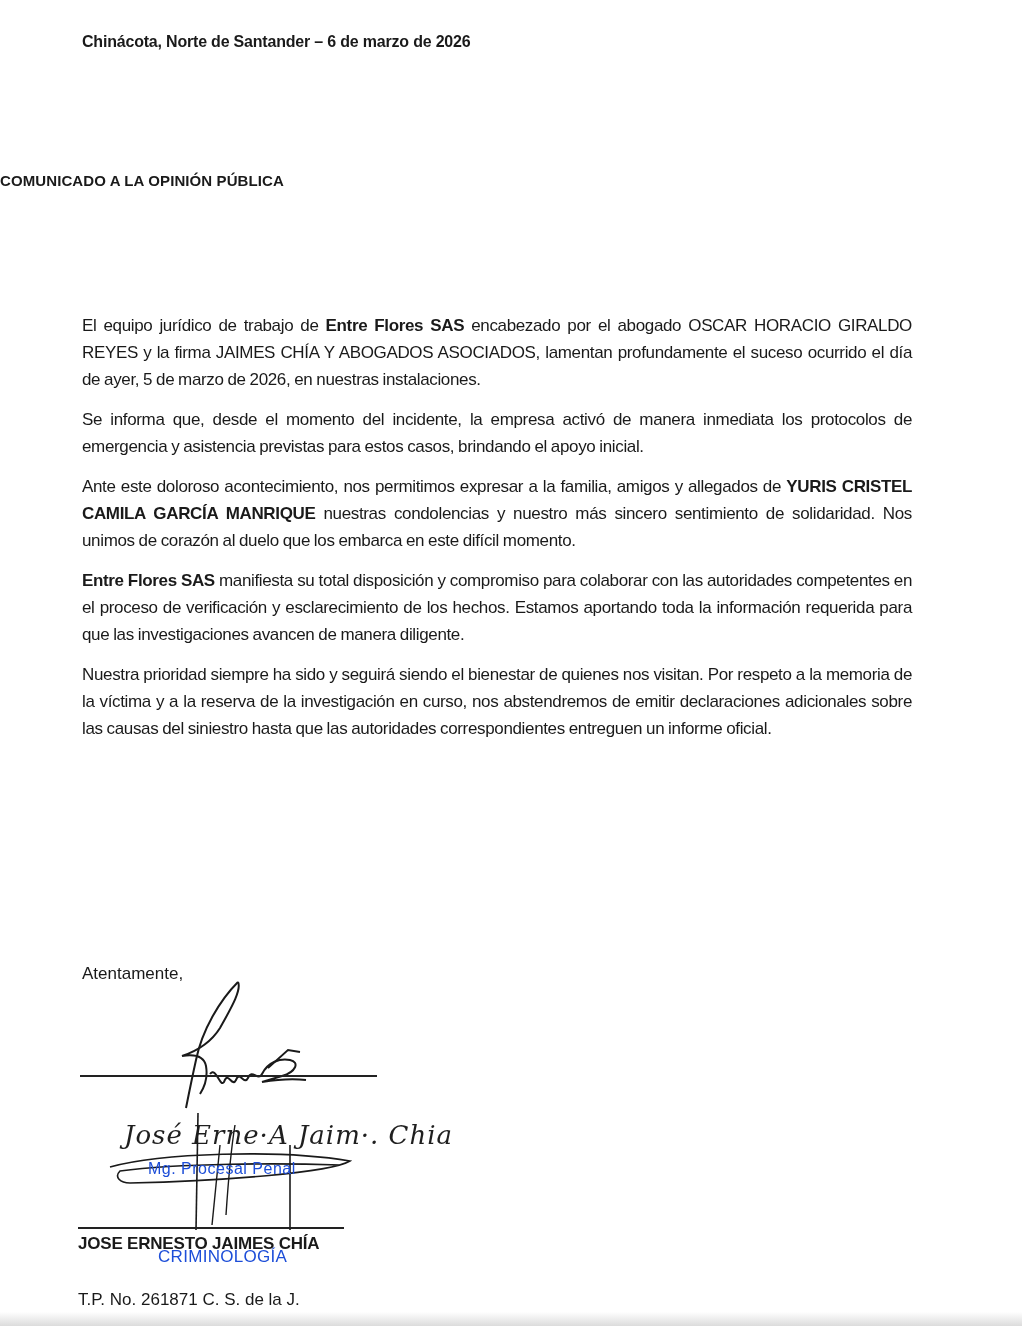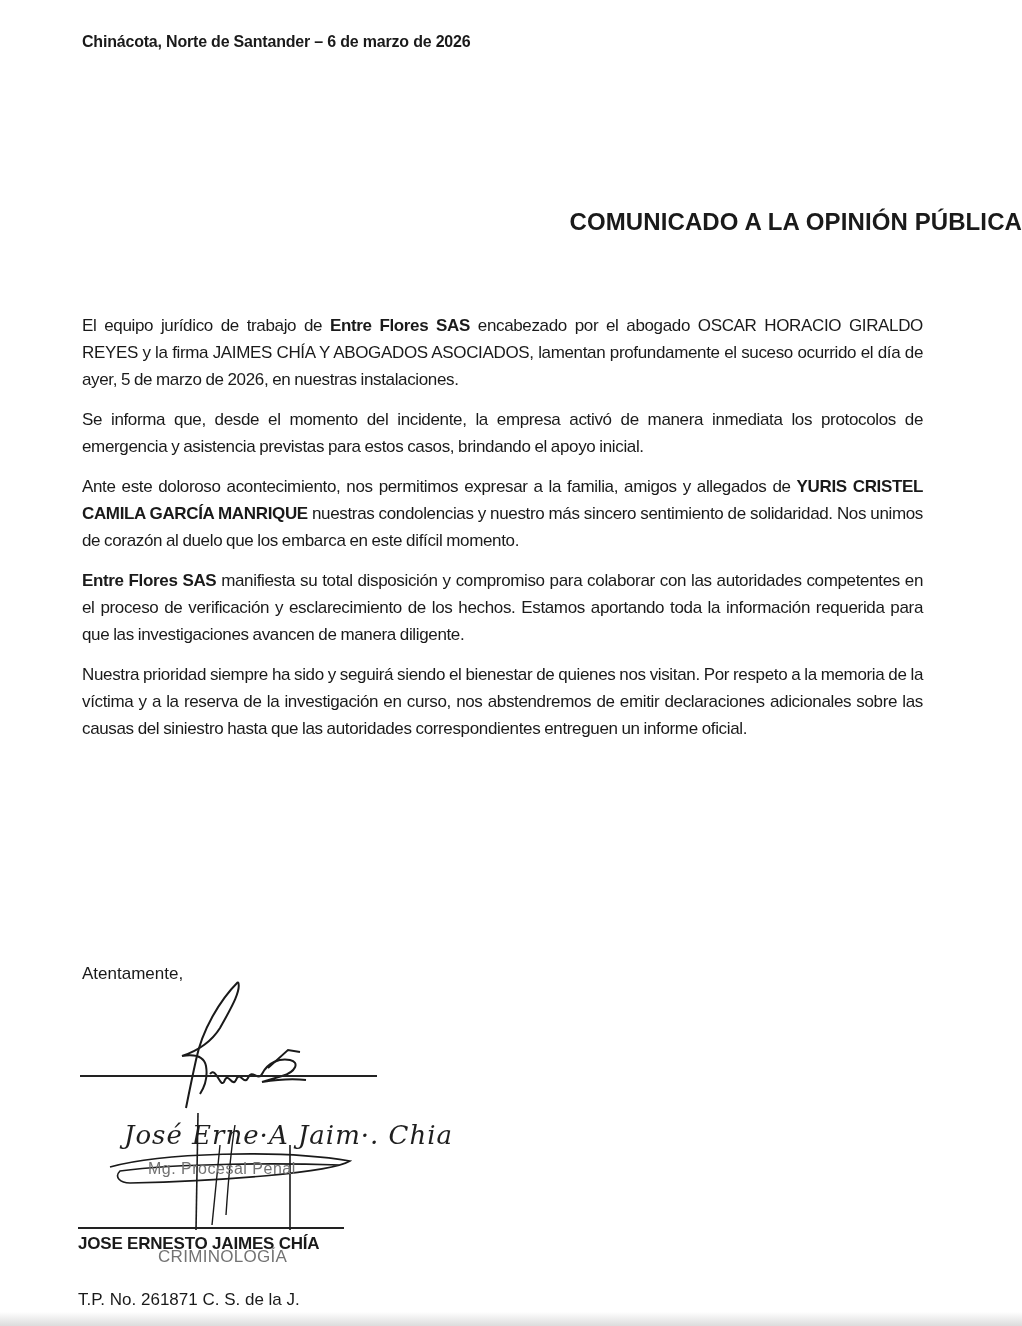--- a/index.html
+++ b/index.html
@@ -37,36 +37,35 @@
       font-weight: bold;
       letter-spacing: -0.2px;
       transform: scaleX(0.94);
       transform-origin: left top;
       white-space: nowrap;
     }
     .title {
       position: absolute;
       left: 0; right: 0;
       top: 172px;
-      text-align: right;
-      font-size: 24px;
+      text-align: left;
+      font-size: 15px;
       font-weight: bold;
       letter-spacing: 0.1px;
-      margin-top: 36px;
     }
     .body {
       position: absolute;
       left: 82px;
       top: 312px;
       width: 846px;
       font-size: 17px;
       line-height: 27px;
     }
     .para {
-      margin: 0 5px 13px 0;
+      margin: 0 16px 13px 0;
       text-align: justify;
       letter-spacing: -0.35px;
       word-spacing: -0.5px;
     }
     .para b { font-weight: bold; }
     .closing {
       position: absolute;
       left: 82px;
       top: 964px;
       font-size: 17px;
@@ -90,21 +89,21 @@
       line-height: 27px;
     }
     .signature {
       position: absolute;
       pointer-events: none;
     }
     .stamp-text {
       position: absolute;
       font-family: "Liberation Sans", sans-serif;
       white-space: nowrap;
-      color: #737373;
+      color: #1d4ed8;
     }
     .handwriting {
       position: absolute;
       font-family: "DejaVu Serif", serif;
       font-style: italic;
       font-size: 26px;
       white-space: nowrap;
       color: #1f1f1f;
       letter-spacing: 1px;
     }

